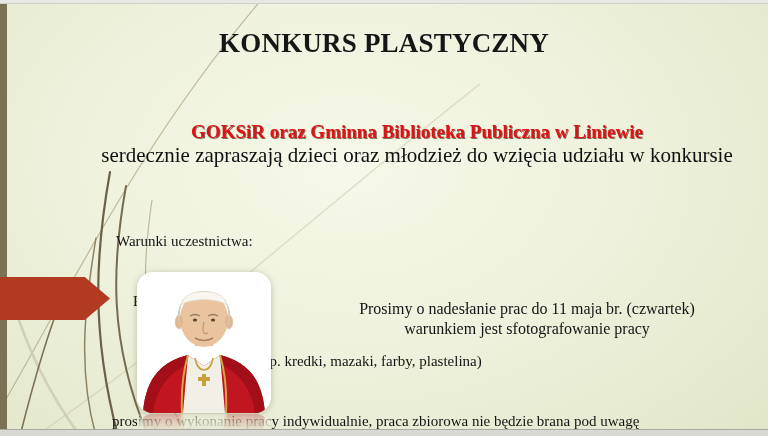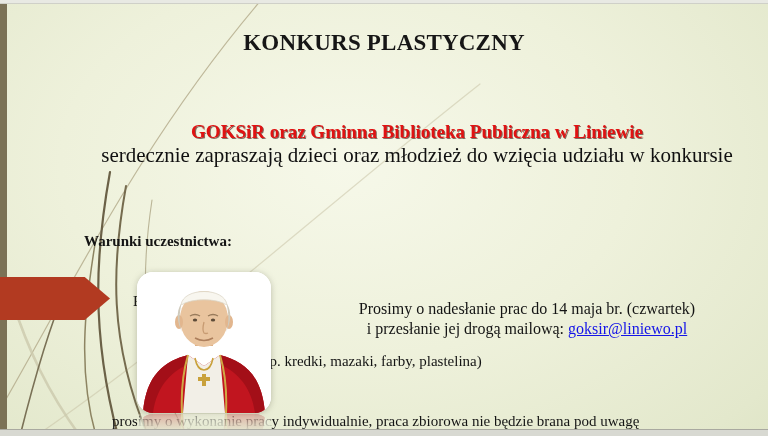--- a/index.html
+++ b/index.html
@@ -14,30 +14,30 @@
   .sidebar-bar{position:absolute;left:0;top:3px;width:7px;height:426px;background:#7b7256;z-index:3;}
   .decor-svg{position:absolute;left:0;top:0;z-index:1;pointer-events:none;}
 
   .arrow{
     position:absolute;left:0;top:277px;width:110px;height:43px;background:#b23a21;z-index:4;
     clip-path:polygon(0 0,77% 0,100% 50%,77% 100%,0 100%);
   }
 
   .title{
     position:absolute;left:0;top:28px;width:768px;text-align:center;z-index:5;
-    font-weight:bold;font-size:23px;line-height:30px;color:#161616;letter-spacing:.2px;
+    font-weight:bold;font-size:27px;line-height:30px;color:#161616;letter-spacing:.2px;
   }
   .org-block{position:absolute;left:60px;top:121px;width:714px;text-align:center;z-index:5;}
   .org-line{font-weight:bold;font-size:19px;line-height:21px;color:#e01212;
     text-shadow:1px 1px 0 rgba(55,15,8,.6);}
   .invite-line{font-size:21px;line-height:24px;color:#101010;margin-top:1px;}
 
   .conditions{position:absolute;left:0;top:191px;width:700px;z-index:5;
     font-size:15px;line-height:20px;color:#141414;white-space:pre;}
-  .cond-h{font-weight:bold;padding-left:84px;}
+  .cond-h{font-weight:normal;padding-left:116px;}
   .cond-1{padding-left:133px;}
   .cond-2{padding-left:147px;}
   .cond-3{padding-left:112px;}
 
   .photo{
     position:absolute;left:137px;top:272px;width:134px;height:141px;z-index:6;
     background:#ffffff;border-radius:16px;overflow:hidden;
     box-shadow:0 1px 6px rgba(90,90,70,.35);
   }
   .photo svg{display:block;}
@@ -168,17 +168,17 @@
       <ellipse cx="58" cy="48" rx="2.2" ry="1.6" fill="#5d4b38"></ellipse>
       <ellipse cx="76" cy="48" rx="2.2" ry="1.6" fill="#5d4b38"></ellipse>
       <path d="M 67,50 q -2,8 0,11 q 2,1 4,0" stroke="#c79b72" stroke-width="1.3" fill="none"></path>
       <path d="M 58,66 q 9,5 18,0" stroke="#ad7f5c" stroke-width="1.5" fill="none"></path>
     </svg>
   </div>
     </div>
   <div class="reflect-fade"></div>
 
   <div class="submission">
-    <div>Prosimy o nadesłanie prac do 14 maja br. (czwartek)</div>
-    <div><span>i przesłanie jej drogą mailową: </span><span class="email-link">goksir@liniewo.pl</span></div>
+    <div>Prosimy o nadesłanie prac do 11 maja br. (czwartek)</div>
+    <div>warunkiem jest sfotografowanie pracy</div>
   </div>
 
 </div>
 
 </body></html>

